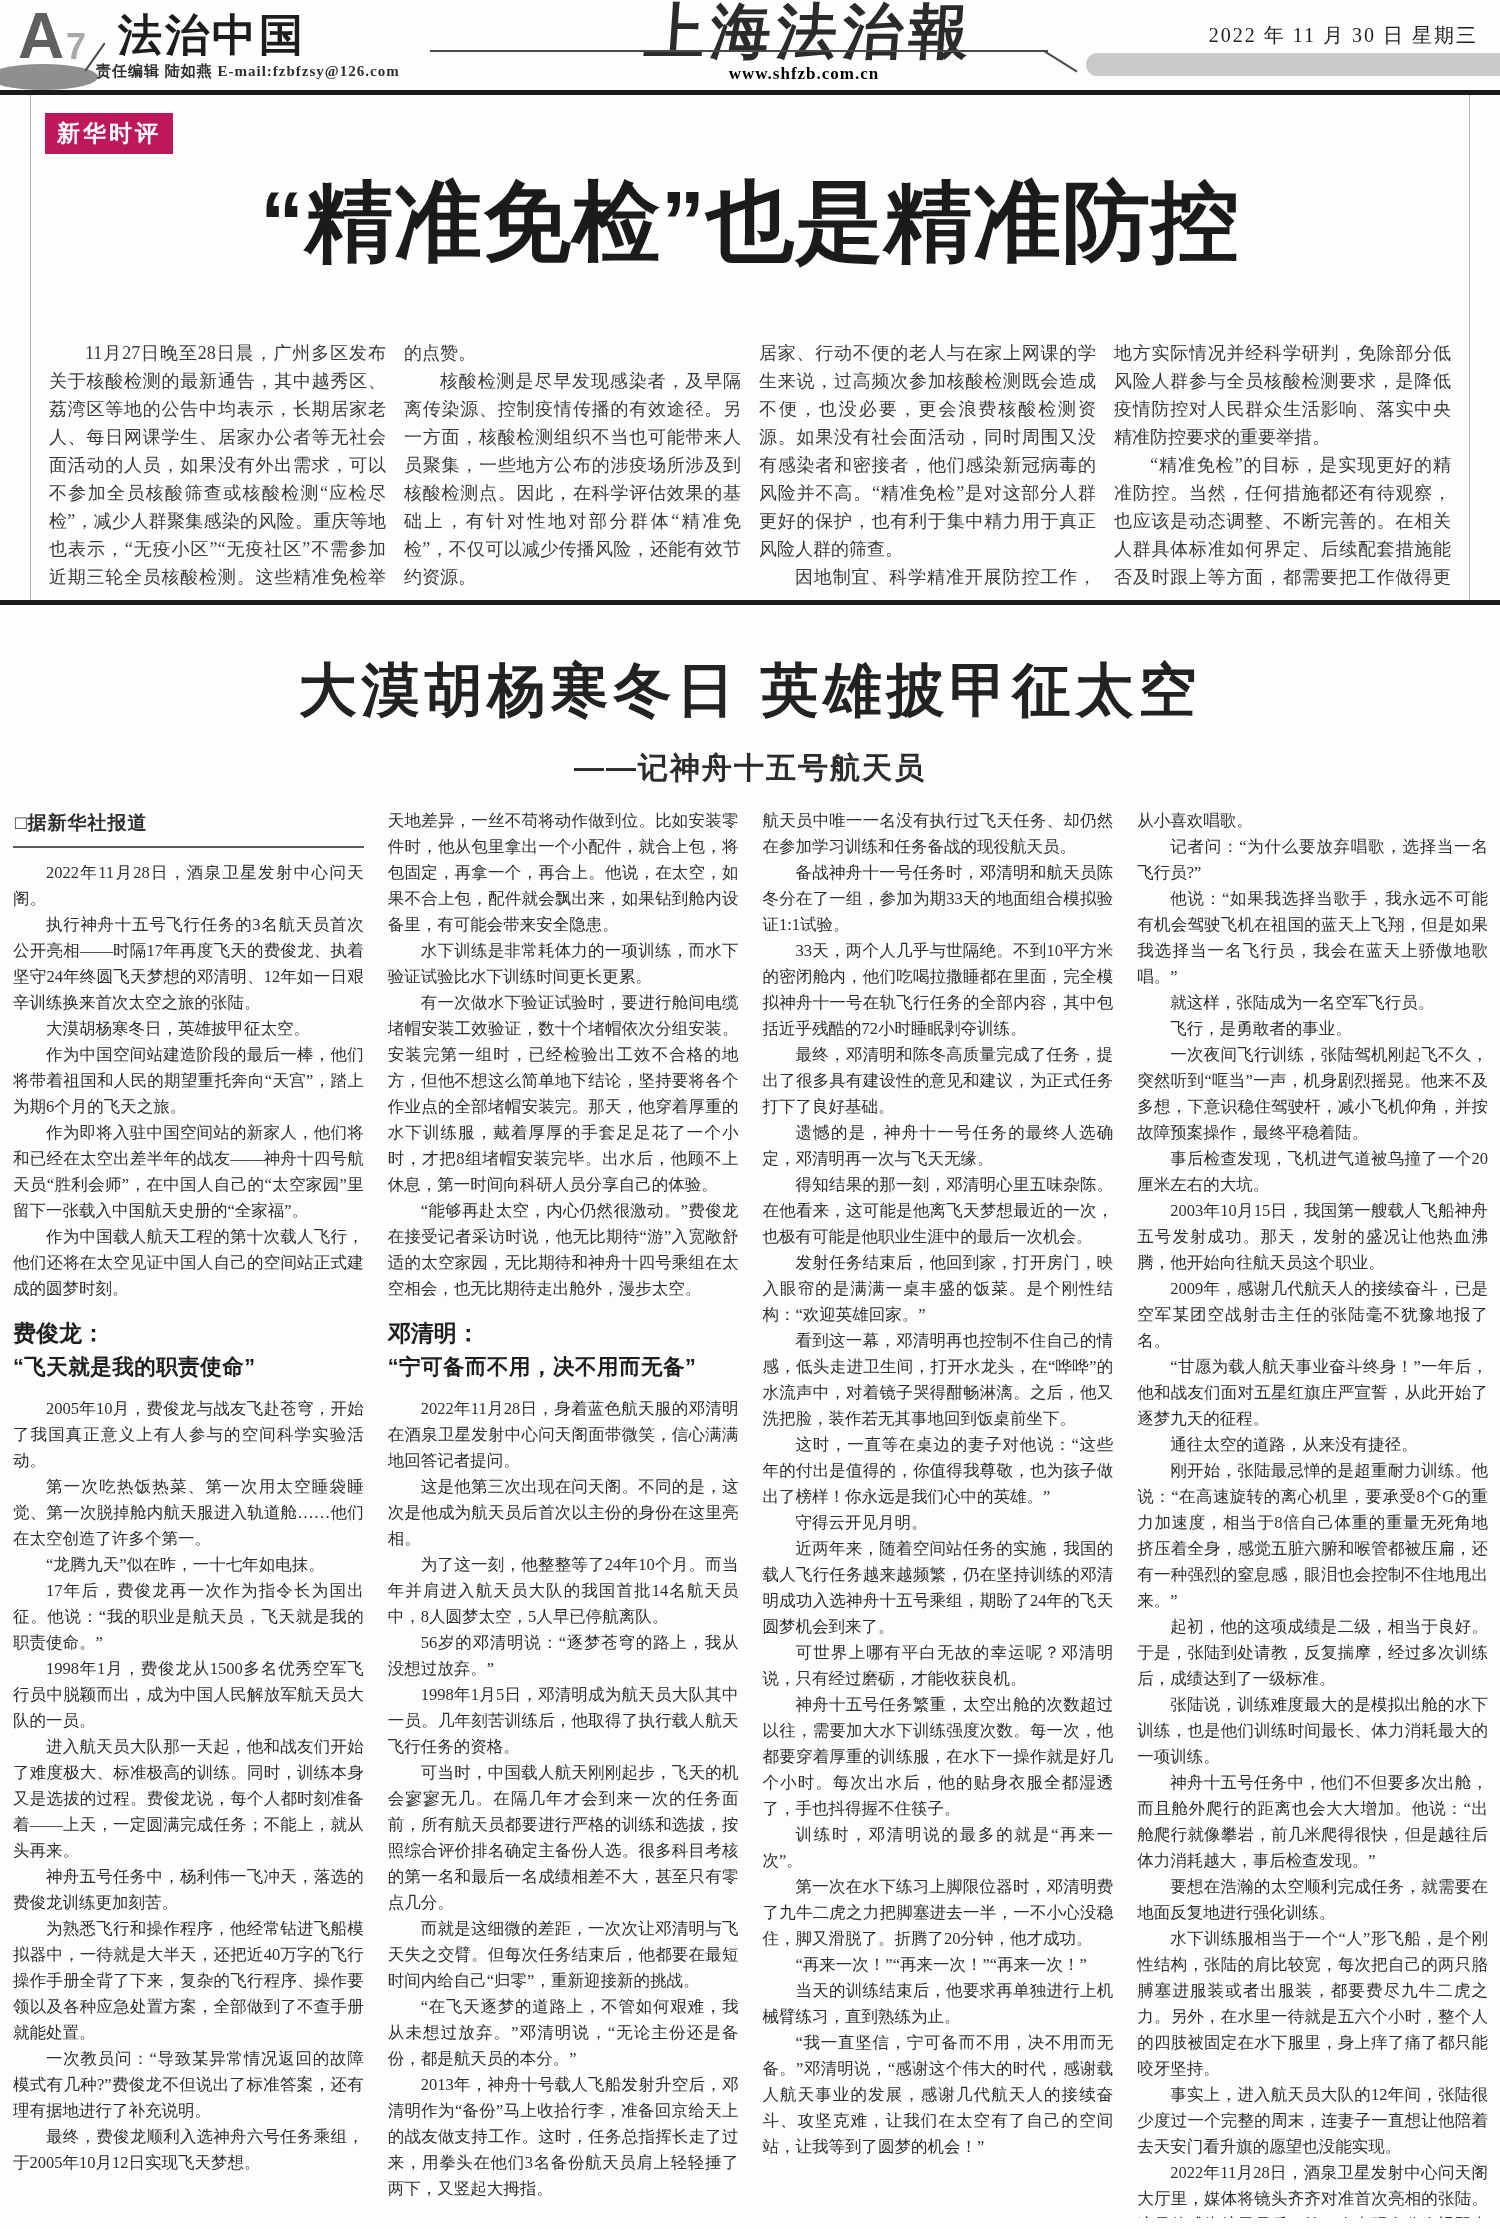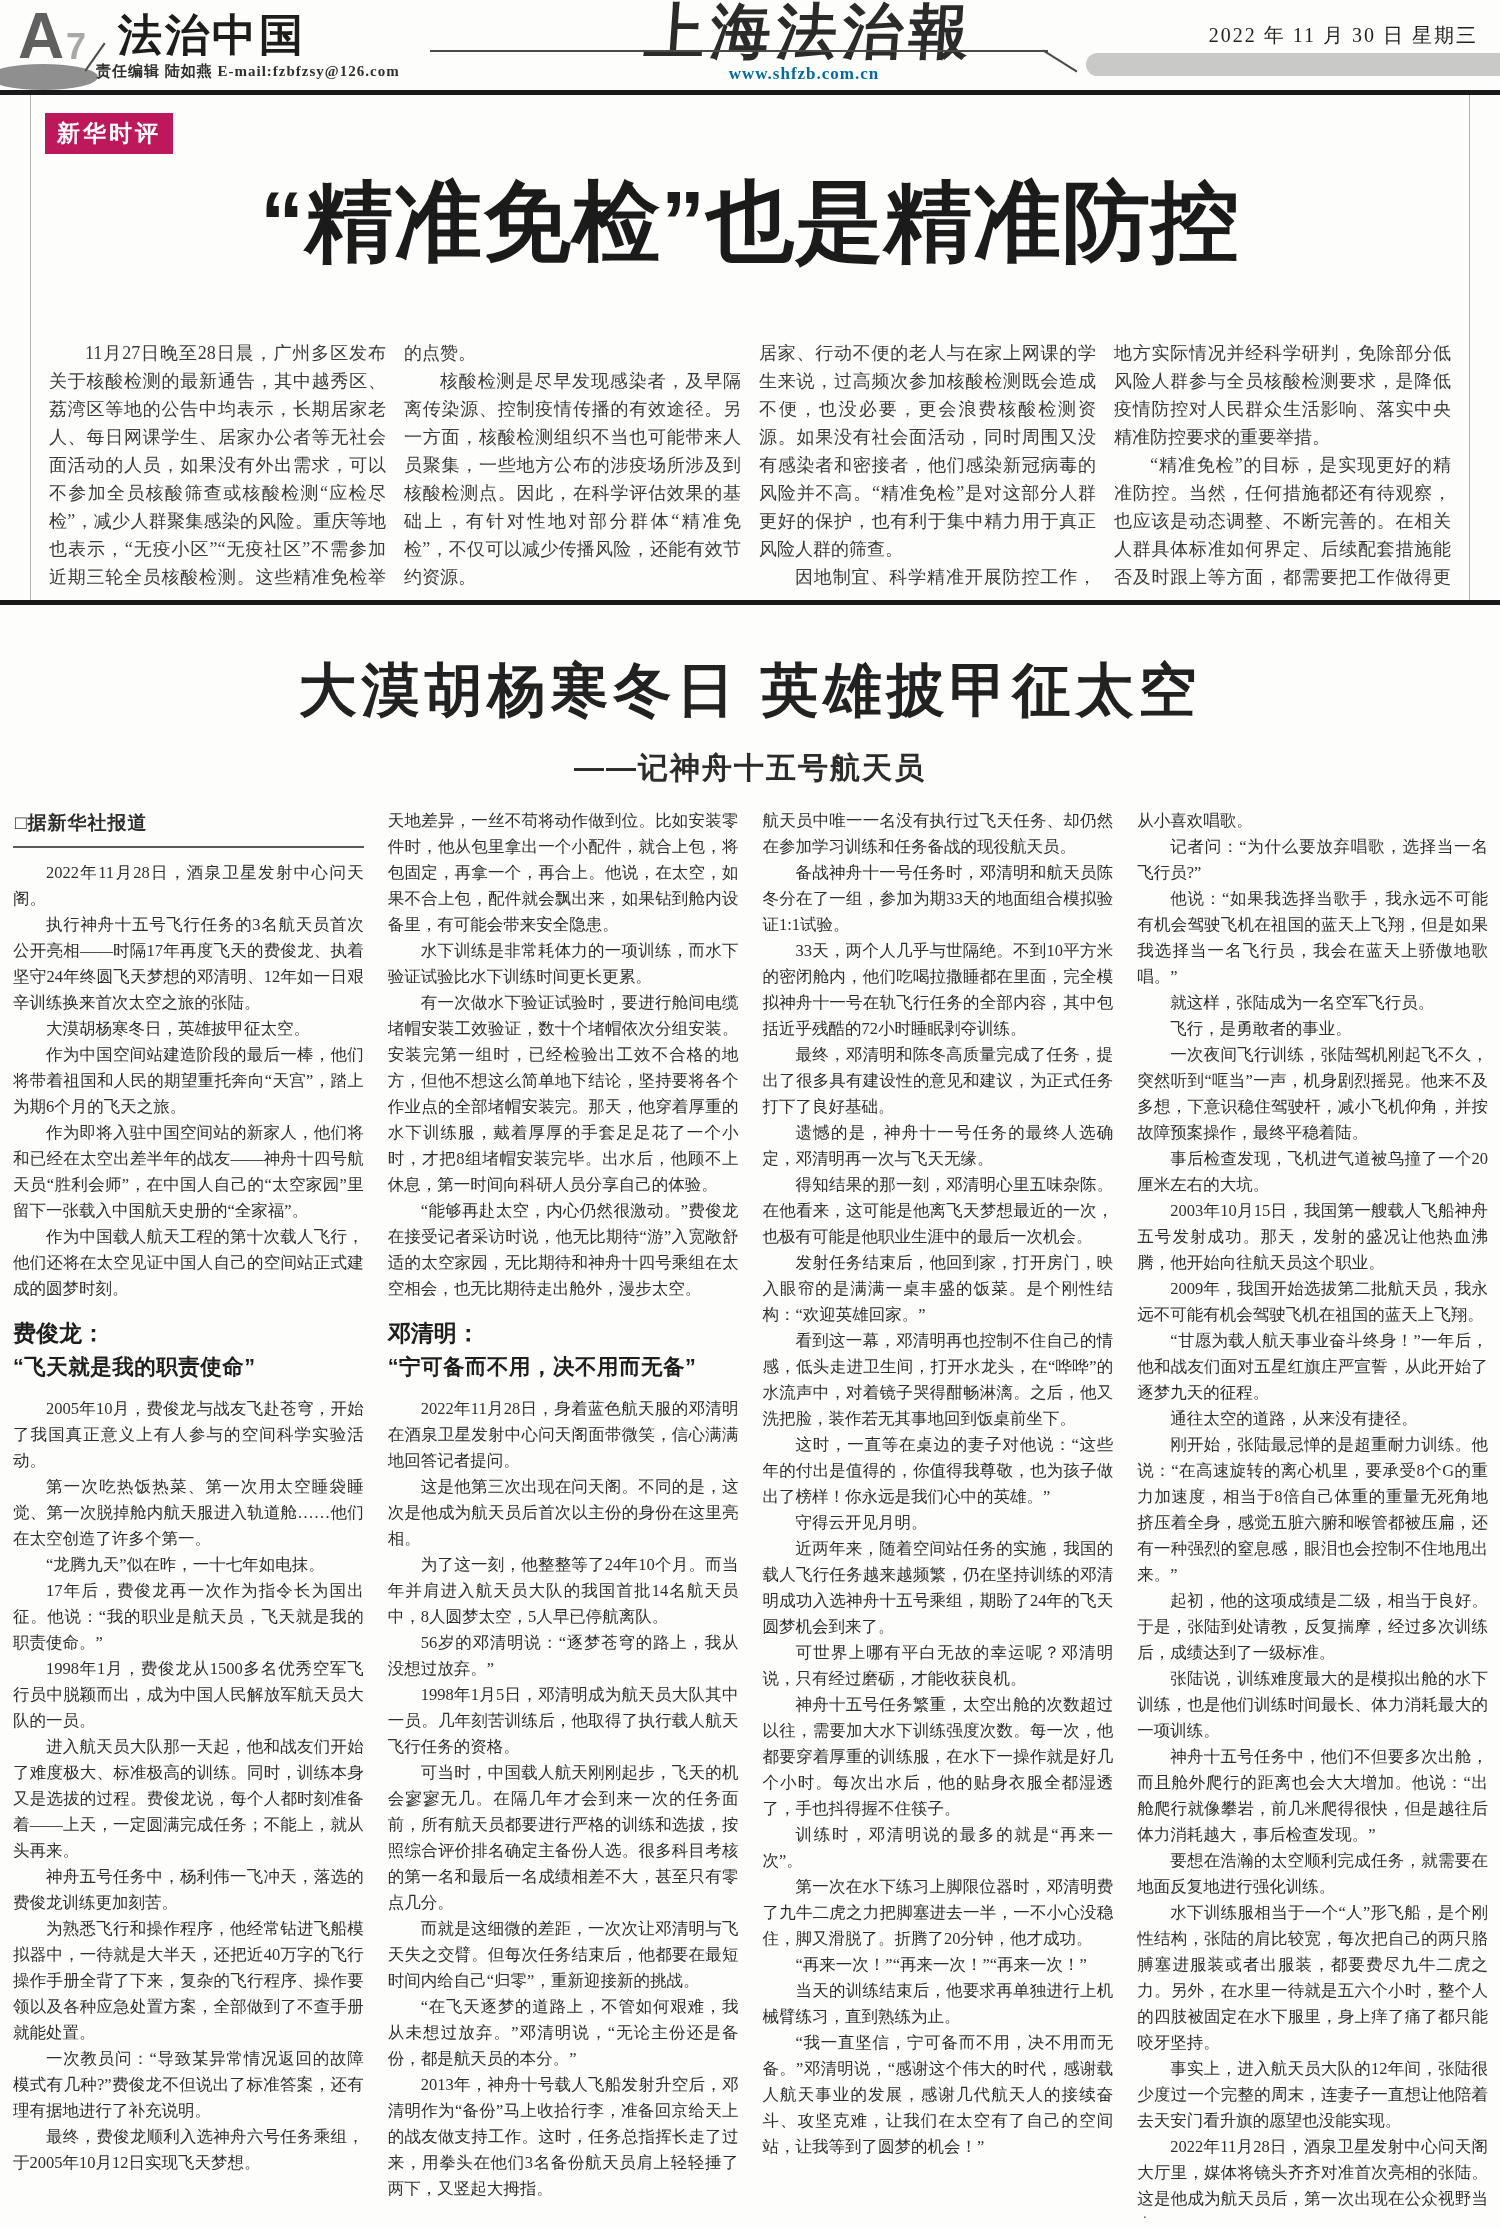--- a/index.html
+++ b/index.html
@@ -15,21 +15,21 @@
         font-weight:700;font-size:36px;color:#a8a8a8;}
   .badge .oval{position:absolute;left:-22px;top:60px;width:110px;height:26px;background:#8f8f8f;border-radius:50%;}
   .section-title{position:absolute;left:118px;top:6px;font-family:"Liberation Sans",sans-serif;
         font-weight:900;font-size:44px;letter-spacing:3px;color:#1d1d1d;}
   .editor-line{position:absolute;left:96px;top:62px;font-size:15px;font-weight:700;color:#2f2f2f;letter-spacing:1px;}
   .diag-left{position:absolute;left:78px;top:56px;width:34px;height:2px;background:#4a4a4a;transform:rotate(125deg);}
   .masthead{position:absolute;left:120px;right:0;top:0;text-align:center;
         font-family:"DejaVu Serif",serif;font-weight:900;font-size:60px;line-height:62px;
         letter-spacing:6px;color:#2b2b2b;transform:skewX(-4deg);}
   .website{position:absolute;left:108px;right:0;top:64px;text-align:center;
-        font-weight:700;font-size:17px;letter-spacing:1px;color:#0369a1;}
+        font-weight:700;font-size:17px;letter-spacing:1px;color:#000000;}
   .date-line{position:absolute;right:22px;top:22px;font-size:20px;color:#1f1f1f;letter-spacing:2px;}
   .thin-rule{position:absolute;left:430px;top:50px;width:618px;height:2px;background:#4a4a4a;}
   .diag-right{position:absolute;left:1040px;top:60px;width:40px;height:2px;background:#4a4a4a;transform:rotate(32deg);}
   .gray-bar{position:absolute;left:1086px;right:0;top:53px;height:23px;background:#c9c9c7;border-radius:12px 0 0 12px;}
 
   .rule-heavy{position:absolute;left:0;width:1500px;height:5px;background:#1a1a1a;}
   .rule-top{top:90px;}
   .rule-bottom{top:600px;}
 
   
@@ -176,21 +176,21 @@
       </div>
     <div class="a2col">
         <p class="para cont">从小喜欢唱歌。</p>
         <p class="para">记者问：“为什么要放弃唱歌，选择当一名飞行员?”</p>
         <p class="para">他说：“如果我选择当歌手，我永远不可能有机会驾驶飞机在祖国的蓝天上飞翔，但是如果我选择当一名飞行员，我会在蓝天上骄傲地歌唱。”</p>
         <p class="para">就这样，张陆成为一名空军飞行员。</p>
         <p class="para">飞行，是勇敢者的事业。</p>
         <p class="para">一次夜间飞行训练，张陆驾机刚起飞不久，突然听到“哐当”一声，机身剧烈摇晃。他来不及多想，下意识稳住驾驶杆，减小飞机仰角，并按故障预案操作，最终平稳着陆。</p>
         <p class="para">事后检查发现，飞机进气道被鸟撞了一个20厘米左右的大坑。</p>
         <p class="para">2003年10月15日，我国第一艘载人飞船神舟五号发射成功。那天，发射的盛况让他热血沸腾，他开始向往航天员这个职业。</p>
-        <p class="para">2009年，我国开始选拔第二批航天员，我永远不可能有机会驾驶飞机在祖国的蓝天上飞翔。</p>
+        <p class="para">2009年，感谢几代航天人的接续奋斗，已是空军某团空战射击主任的张陆毫不犹豫地报了名。</p>
         <p class="para">“甘愿为载人航天事业奋斗终身！”一年后，他和战友们面对五星红旗庄严宣誓，从此开始了逐梦九天的征程。</p>
         <p class="para">通往太空的道路，从来没有捷径。</p>
         <p class="para">刚开始，张陆最忌惮的是超重耐力训练。他说：“在高速旋转的离心机里，要承受8个G的重力加速度，相当于8倍自己体重的重量无死角地挤压着全身，感觉五脏六腑和喉管都被压扁，还有一种强烈的窒息感，眼泪也会控制不住地甩出来。”</p>
         <p class="para">起初，他的这项成绩是二级，相当于良好。于是，张陆到处请教，反复揣摩，经过多次训练后，成绩达到了一级标准。</p>
         <p class="para">张陆说，训练难度最大的是模拟出舱的水下训练，也是他们训练时间最长、体力消耗最大的一项训练。</p>
         <p class="para">神舟十五号任务中，他们不但要多次出舱，而且舱外爬行的距离也会大大增加。他说：“出舱爬行就像攀岩，前几米爬得很快，但是越往后体力消耗越大，事后检查发现。”</p>
         <p class="para">要想在浩瀚的太空顺利完成任务，就需要在地面反复地进行强化训练。</p>
         <p class="para">水下训练服相当于一个“人”形飞船，是个刚性结构，张陆的肩比较宽，每次把自己的两只胳膊塞进服装或者出服装，都要费尽九牛二虎之力。另外，在水里一待就是五六个小时，整个人的四肢被固定在水下服里，身上痒了痛了都只能咬牙坚持。</p>
         <p class="para">事实上，进入航天员大队的12年间，张陆很少度过一个完整的周末，连妻子一直想让他陪着去天安门看升旗的愿望也没能实现。</p>
         <p class="para">2022年11月28日，酒泉卫星发射中心问天阁大厅里，媒体将镜头齐齐对准首次亮相的张陆。这是他成为航天员后，第一次出现在公众视野当中。</p>

